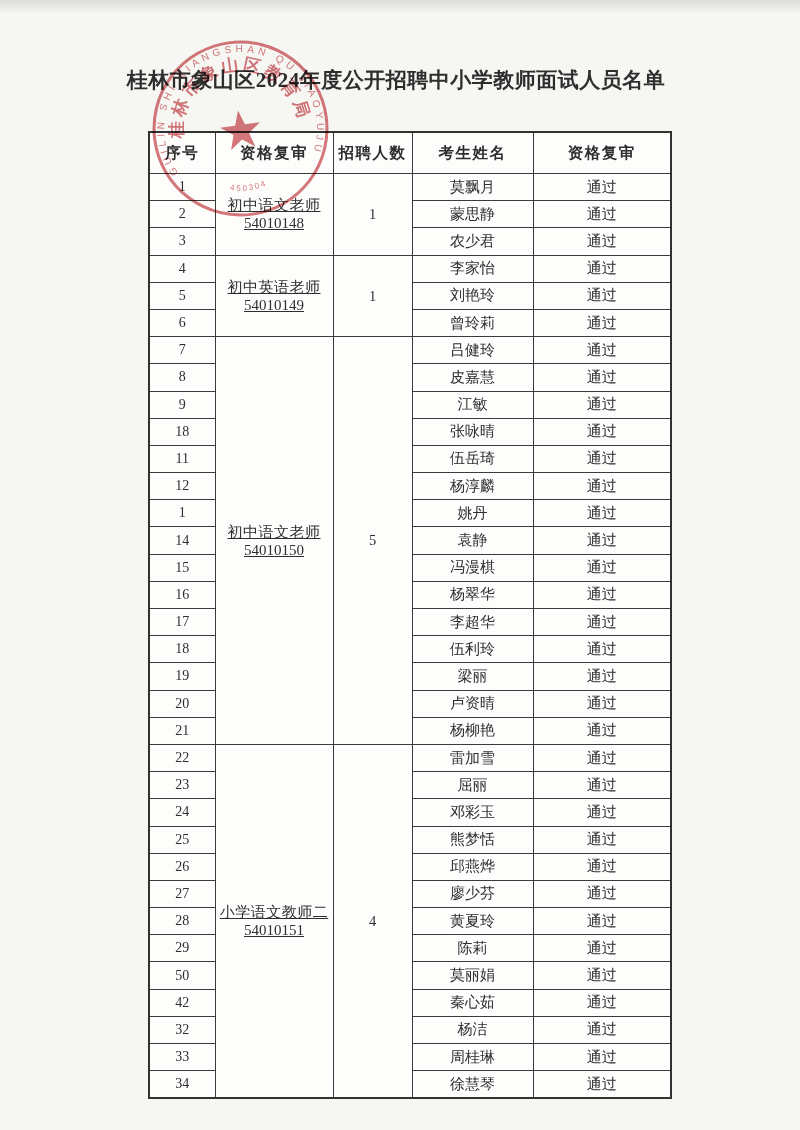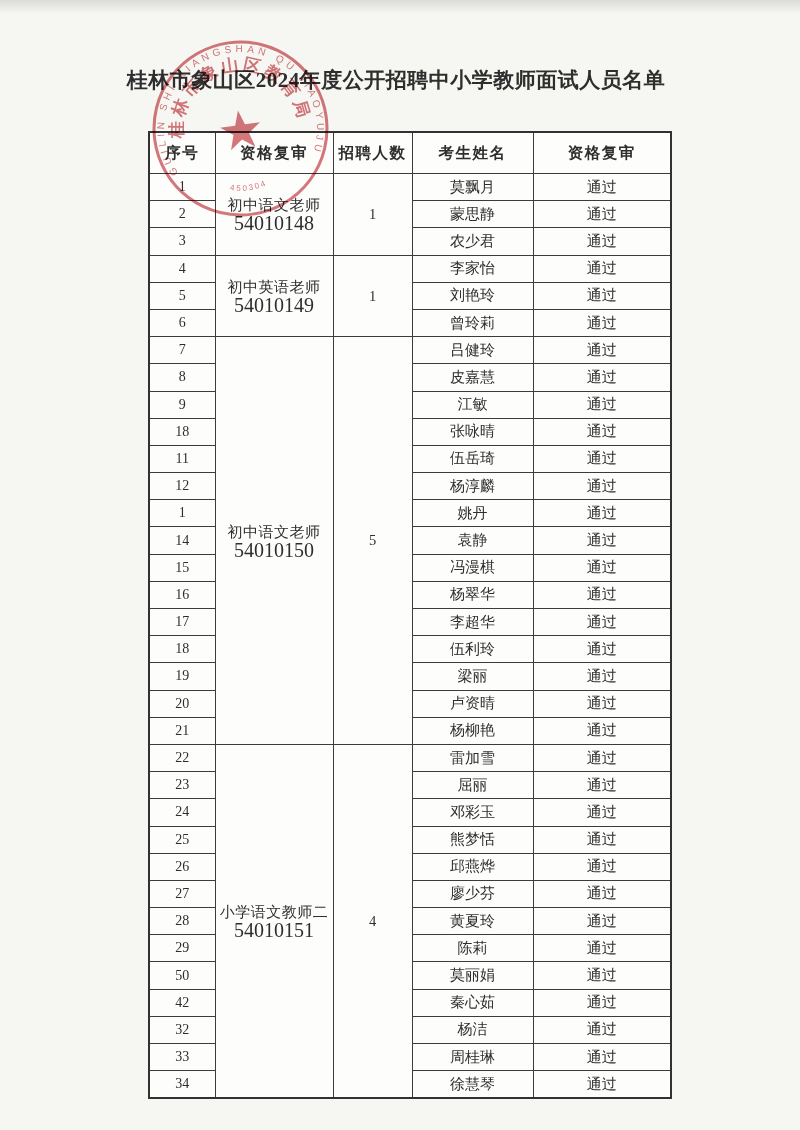--- a/index.html
+++ b/index.html
@@ -42,23 +42,23 @@
     overflow:hidden;
   }
   th{
     height:40px;
     font-family:"Liberation Sans","DejaVu Sans",sans-serif;
     font-weight:700;font-size:15.5px;letter-spacing:1.5px;
   }
   tbody td{height:26.2px;font-size:15px;line-height:1;}
   td[data-name="row-number"]{font-size:14px;}
   td[data-name="headcount-cell"]{font-size:14.5px;}
-  td[data-name="position-cell"] div{line-height:18px;}
+  td[data-name="position-cell"] div{line-height:18px;text-decoration:underline;}
   div[data-name="position-name"]{font-size:15px;letter-spacing:.5px;}
-  div[data-name="position-code"]{font-size:20px;}
+  div[data-name="position-code"]{font-size:15px;}
   #stamp{
     position:absolute;left:149px;top:37px;width:183px;height:183px;
     opacity:.75;mix-blend-mode:multiply;
     transform:rotate(-8deg);
   }
   #stamp .ring{stroke:var(--stamp-red);fill:none;stroke-width:3;}
   #stamp text{fill:var(--stamp-red);}
   #stamp .star{fill:var(--stamp-red);}
   .cn-arc{font-family:"Liberation Serif","DejaVu Serif",serif;font-size:17px;letter-spacing:3.5px;font-weight:bold;}
   .latin-arc{font-family:"Liberation Sans","DejaVu Sans",sans-serif;font-size:10px;letter-spacing:4px;}

